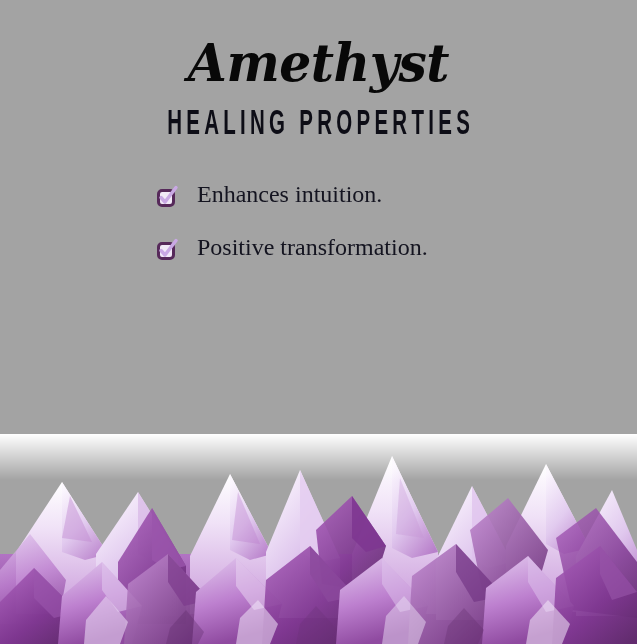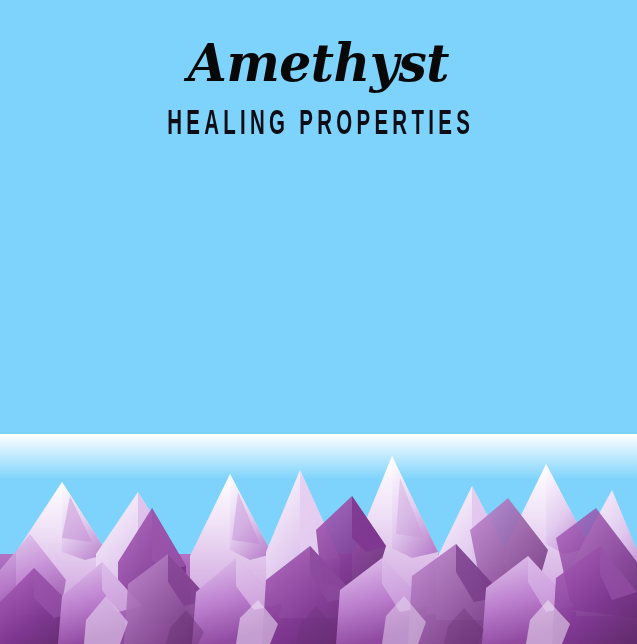--- a/index.html
+++ b/index.html
@@ -10,21 +10,21 @@
     width: 637px;
     height: 644px;
     background: #ffffff;
     font-family: "Liberation Serif", serif;
     overflow: hidden;
   }
   .poster {
     position: relative;
     width: 637px;
     height: 644px;
-    background: #7dd3fc;
+    background: #a3a3a3;
     overflow: hidden;
   }
 
   
   .header {
     position: absolute;
     top: 0;
     left: 0;
     width: 637px;
     text-align: center;
@@ -129,24 +129,42 @@
 
 <div class="poster">
 
   <div class="header">
     <div class="title">Amethyst</div>
     <div class="subtitle">HEALING PROPERTIES</div>
   </div>
 
   <div class="list">
 
-
-
-
-
+    <div class="list-item">
+      <span class="checkbox">
+        <span class="box"></span>
+        <svg class="tick" viewBox="0 0 24 24">
+          <path d="M6 12.5 L10 17 L21 2.5" fill="none" stroke="#c9a8e4" stroke-width="3.4" stroke-linecap="round" stroke-linejoin="round"></path>
+        </svg>
+      </span>
+      <span class="item-text">Enhances intuition.</span>
+    </div>
+
+
+
+
+    <div class="list-item">
+      <span class="checkbox">
+        <span class="box"></span>
+        <svg class="tick" viewBox="0 0 24 24">
+          <path d="M6 12.5 L10 17 L21 2.5" fill="none" stroke="#c9a8e4" stroke-width="3.4" stroke-linecap="round" stroke-linejoin="round"></path>
+        </svg>
+      </span>
+      <span class="item-text">Positive transformation.</span>
+    </div>
 
   </div>
 
   <div class="crystals">
     <svg viewBox="0 0 637 210" preserveAspectRatio="none">
       <defs>
         <linearGradient id="gLight" x1="0" y1="0" x2="0" y2="1">
           <stop offset="0%" stop-color="#ffffff"></stop>
           <stop offset="35%" stop-color="#f0e2f7"></stop>
           <stop offset="100%" stop-color="#c99ada"></stop>

